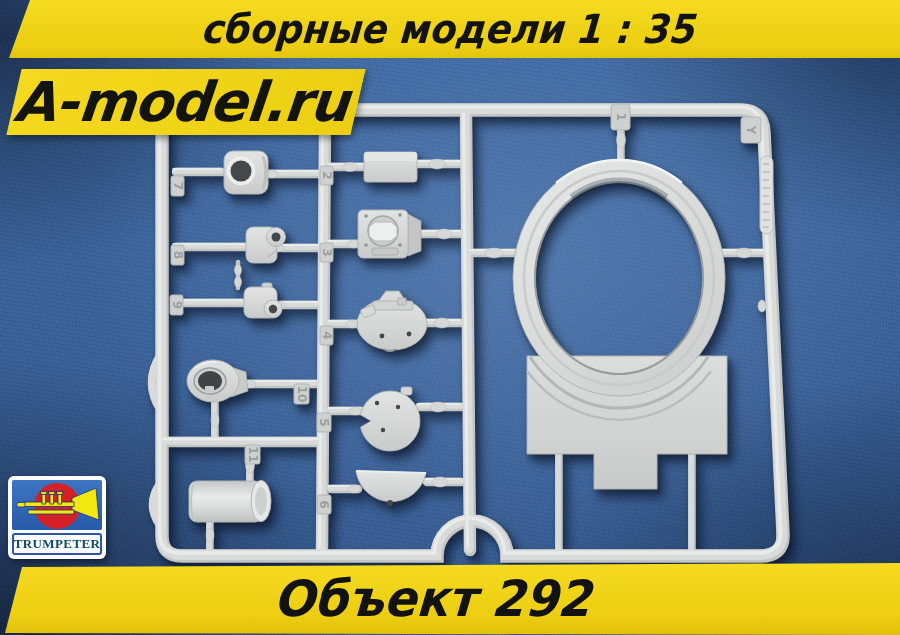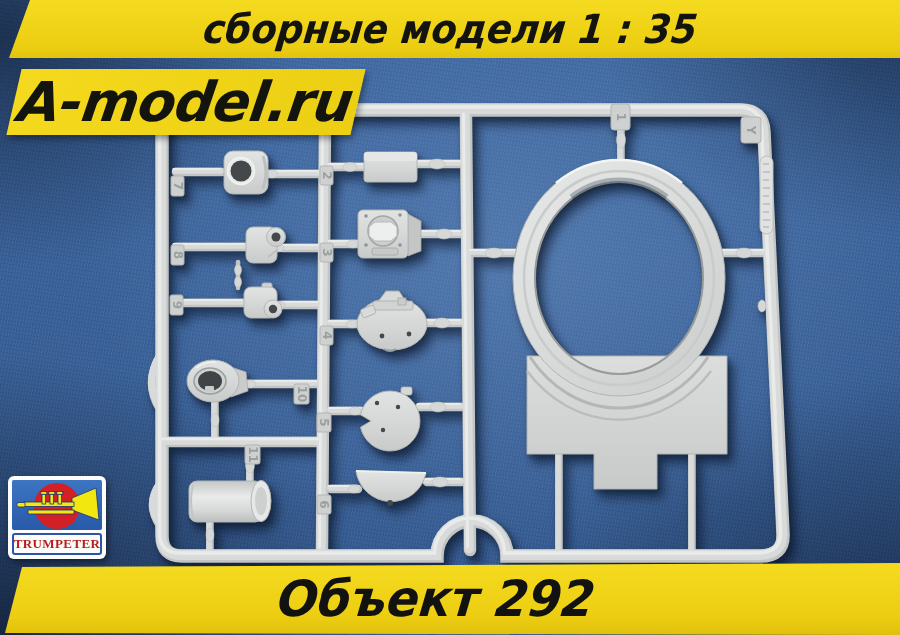--- a/index.html
+++ b/index.html
@@ -40,21 +40,21 @@
     background:linear-gradient(#f5db20,#eccd11 75%,#e0c00c);
     clip-path:polygon(22px 4px,900px 0px,900px 72px,5px 70px);
     display:flex;align-items:center;justify-content:center;}
   .banner-bottom .t{font:italic 700 50px/1 "DejaVu Sans",sans-serif;color:#121210;
     transform:skewX(-6deg) scaleX(.95);padding-right:28px;}
 
   .trump{position:absolute;left:8px;top:476px;width:90px;background:#fcfcfa;
     border-radius:6px;padding:4px;box-shadow:2px 3px 6px rgba(0,0,0,.45);}
   .trump-art{height:50px;border-radius:2px;overflow:hidden;}
   .trump-name{margin-top:3px;height:18px;border:2px solid #2b55a8;border-radius:3px;
-    color:#b91c1c;font:700 13px/18px "Liberation Serif",serif;letter-spacing:.4px;
+    color:#0c4a6e;font:700 13px/18px "Liberation Serif",serif;letter-spacing:.4px;
     display:flex;align-items:center;justify-content:center;transform-origin:center;}
 </style>
 </head>
 <body>
 
 <div class="stage">
 
   <svg class="sprue-svg" width="900" height="635" viewBox="0 0 900 635">
     <defs>
       <linearGradient id="gp" x1="0" y1="0" x2="0" y2="1">

